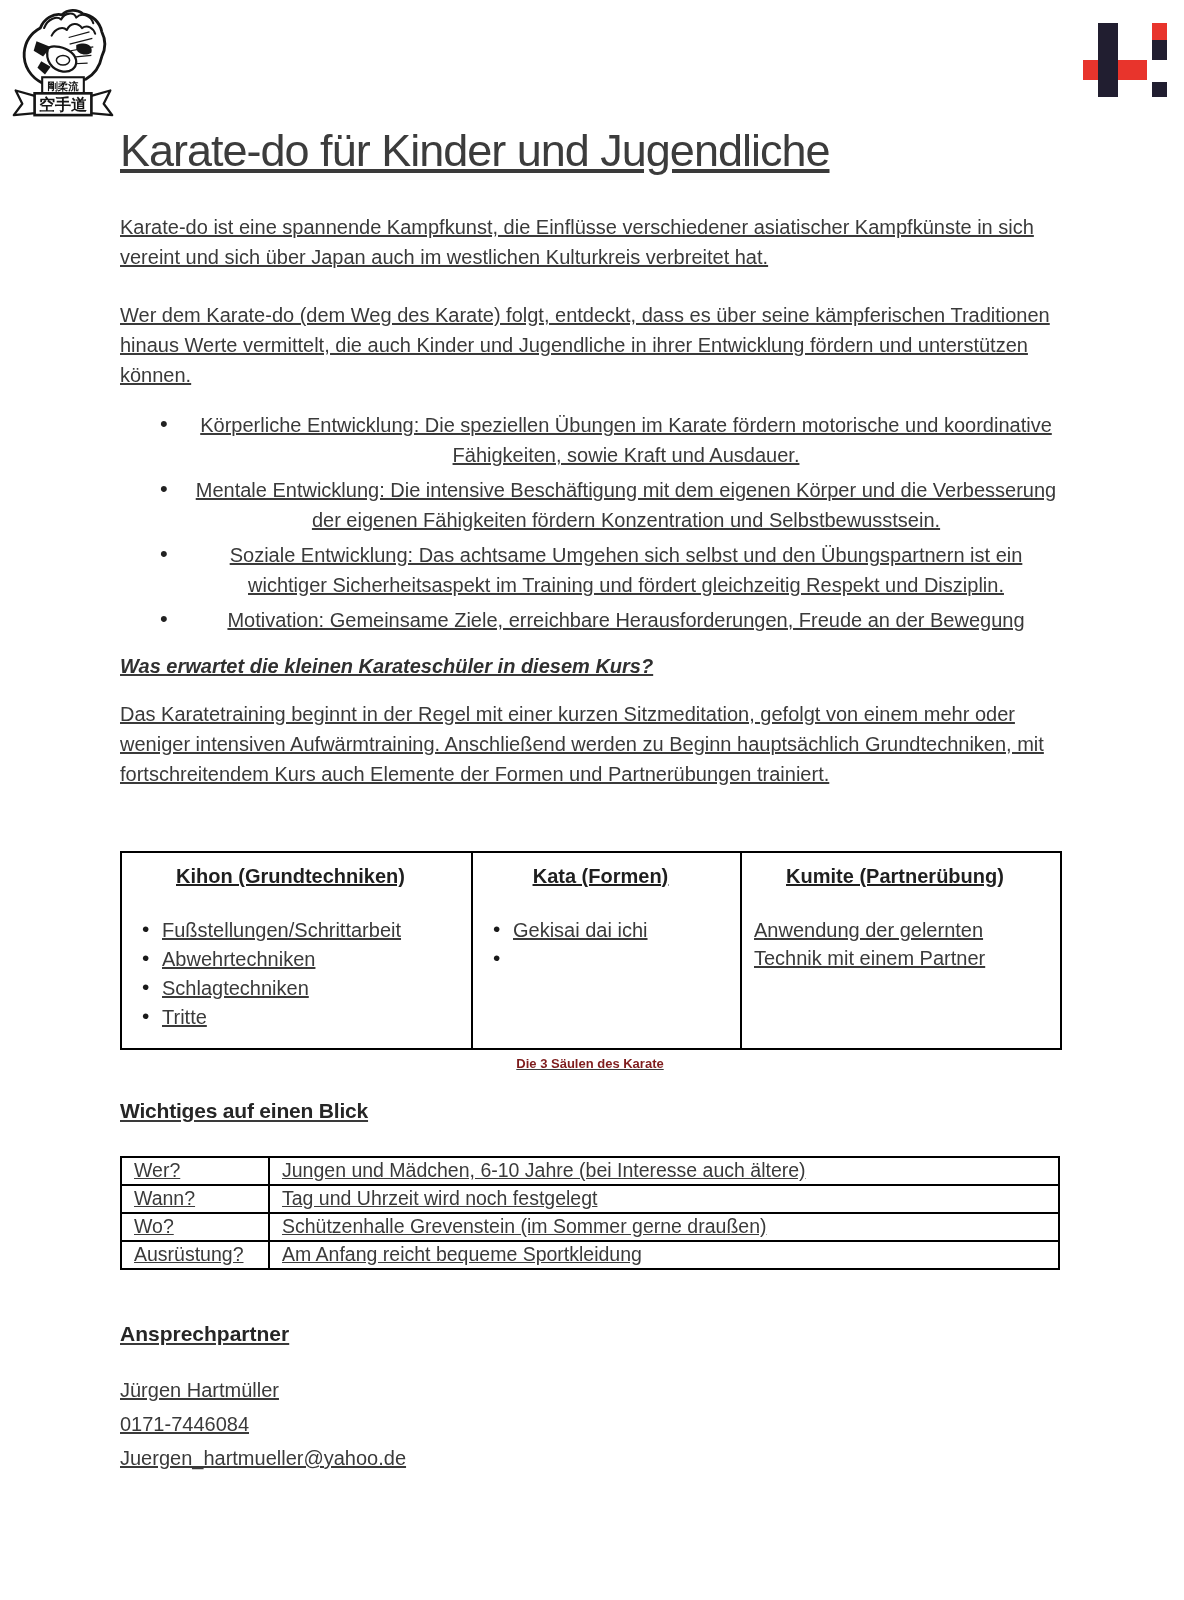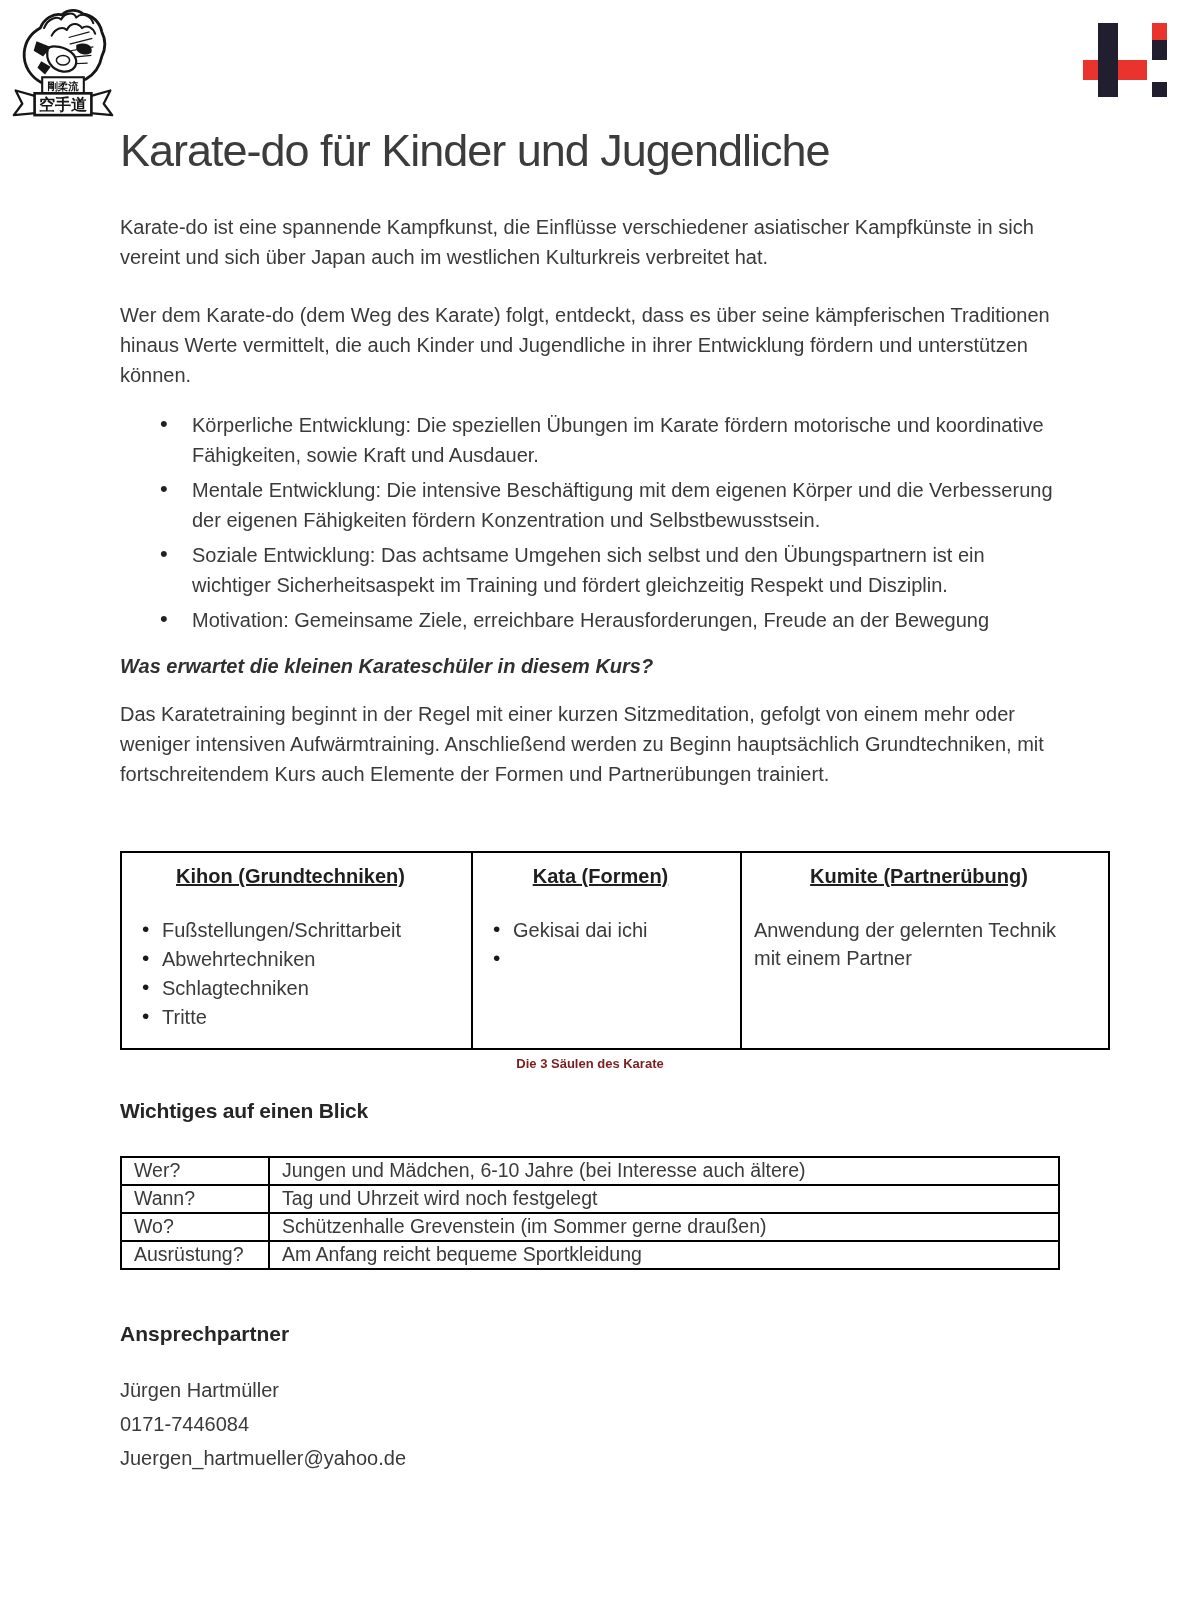--- a/index.html
+++ b/index.html
@@ -11,20 +11,21 @@
   }
   *{box-sizing:border-box;}
   html,body{margin:0;padding:0;background:#ffffff;}
   body{font-family:"Liberation Sans","DejaVu Sans",sans-serif;color:var(--text);}
   .page{
     position:relative;
     width:1184px;height:1600px;
     margin:0 auto;background:#fff;
     padding:126px 124px 0 120px;
     overflow:hidden;
+    text-decoration:underline;
   }
 
   
   .fist-logo{position:absolute;left:10px;top:5px;width:106px;height:118px;color:#161616;}
   .corner-logo{position:absolute;right:17px;top:23px;width:84px;height:74px;}
   .corner-logo div{position:absolute;}
   .cl-vbar{left:15px;top:0;width:20px;height:74px;background:var(--logo-dark);}
   .cl-hbar{left:0;top:37px;width:64px;height:20px;background:var(--logo-red);}
   .cl-sq-red{left:69px;top:0;width:15px;height:17px;background:var(--logo-red);}
   .cl-sq-dark-top{left:69px;top:17px;width:15px;height:20px;background:var(--logo-dark);}
@@ -37,21 +38,21 @@
   }
   .subtitle{font-size:20px;line-height:30px;margin:0 0 26px 0;}
   .subtitle .em{font-weight:bold;font-style:italic;}
   .subtitle .bang{font-weight:400;font-style:normal;}
   p.body{font-size:20px;line-height:30px;margin:0 0 28px 0;}
   p.body.last{margin-bottom:20px;}
 
   ul.benefits{list-style:none;margin:0 0 16px 0;padding:0;}
   ul.benefits li{
     position:relative;padding-left:72px;
-    font-size:20px;line-height:30px;margin:0 0 5px 0;
+    font-size:20px;line-height:30px;margin:0 0 5px 0;text-align:center;
   }
   ul.benefits li::before{
     content:"\2022";position:absolute;left:40px;top:-1px;
     font-size:22px;color:#222;
   }
 
   .section-heading-italic{
     font-size:20px;line-height:30px;font-weight:bold;font-style:italic;
     margin:0 0 18px 0;color:#303030;
   }
@@ -61,21 +62,21 @@
   table.pillars{
     width:940px;border-collapse:collapse;table-layout:fixed;
   }
   table.pillars td{
     border:2px solid var(--line);vertical-align:top;
     padding:10px 24px 16px 12px;height:150px;
     font-size:20px;line-height:27px;
   }
   td.col-kihon{width:351px;}
   td.col-kata{width:269px;}
-  td.col-kumite{width:368px;}
+  td.col-kumite{width:320px;}
   .col-head{
     text-align:center;font-weight:bold;text-decoration:underline;
     font-size:20px;line-height:27px;margin:0 0 26px 0;color:#1f1f1f;
   }
   table.pillars ul{list-style:none;margin:0;padding:0;}
   table.pillars li{
     position:relative;padding-left:28px;line-height:28px;margin:0 0 1px 0;min-height:28px;
   }
   table.pillars li::before{
     content:"\2022";position:absolute;left:8px;top:-1px;font-size:21px;color:#1a1a1a;

